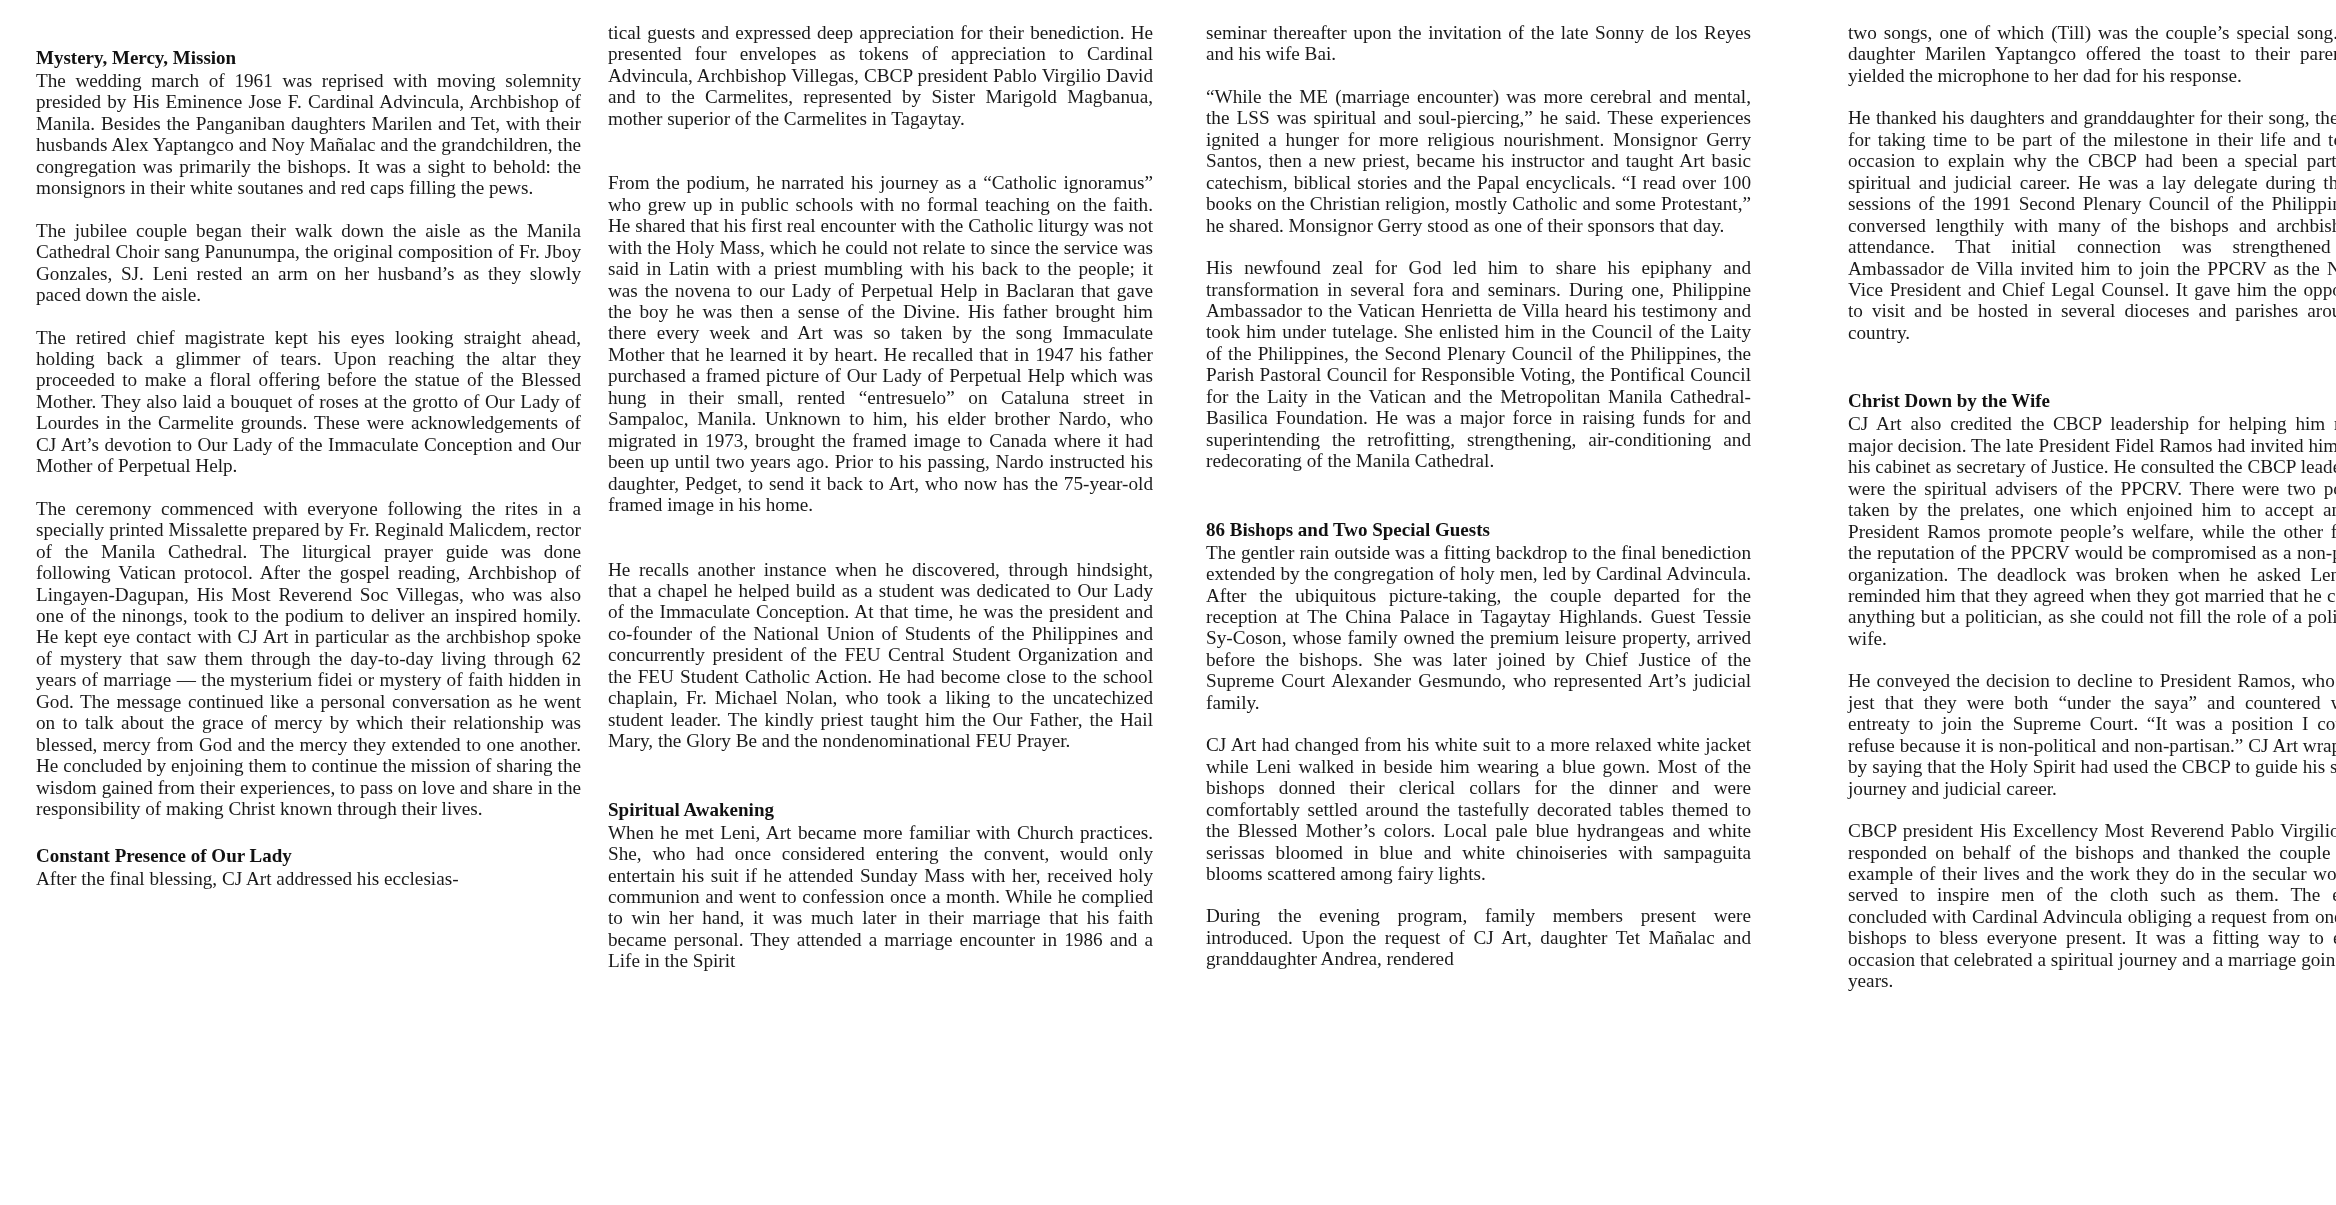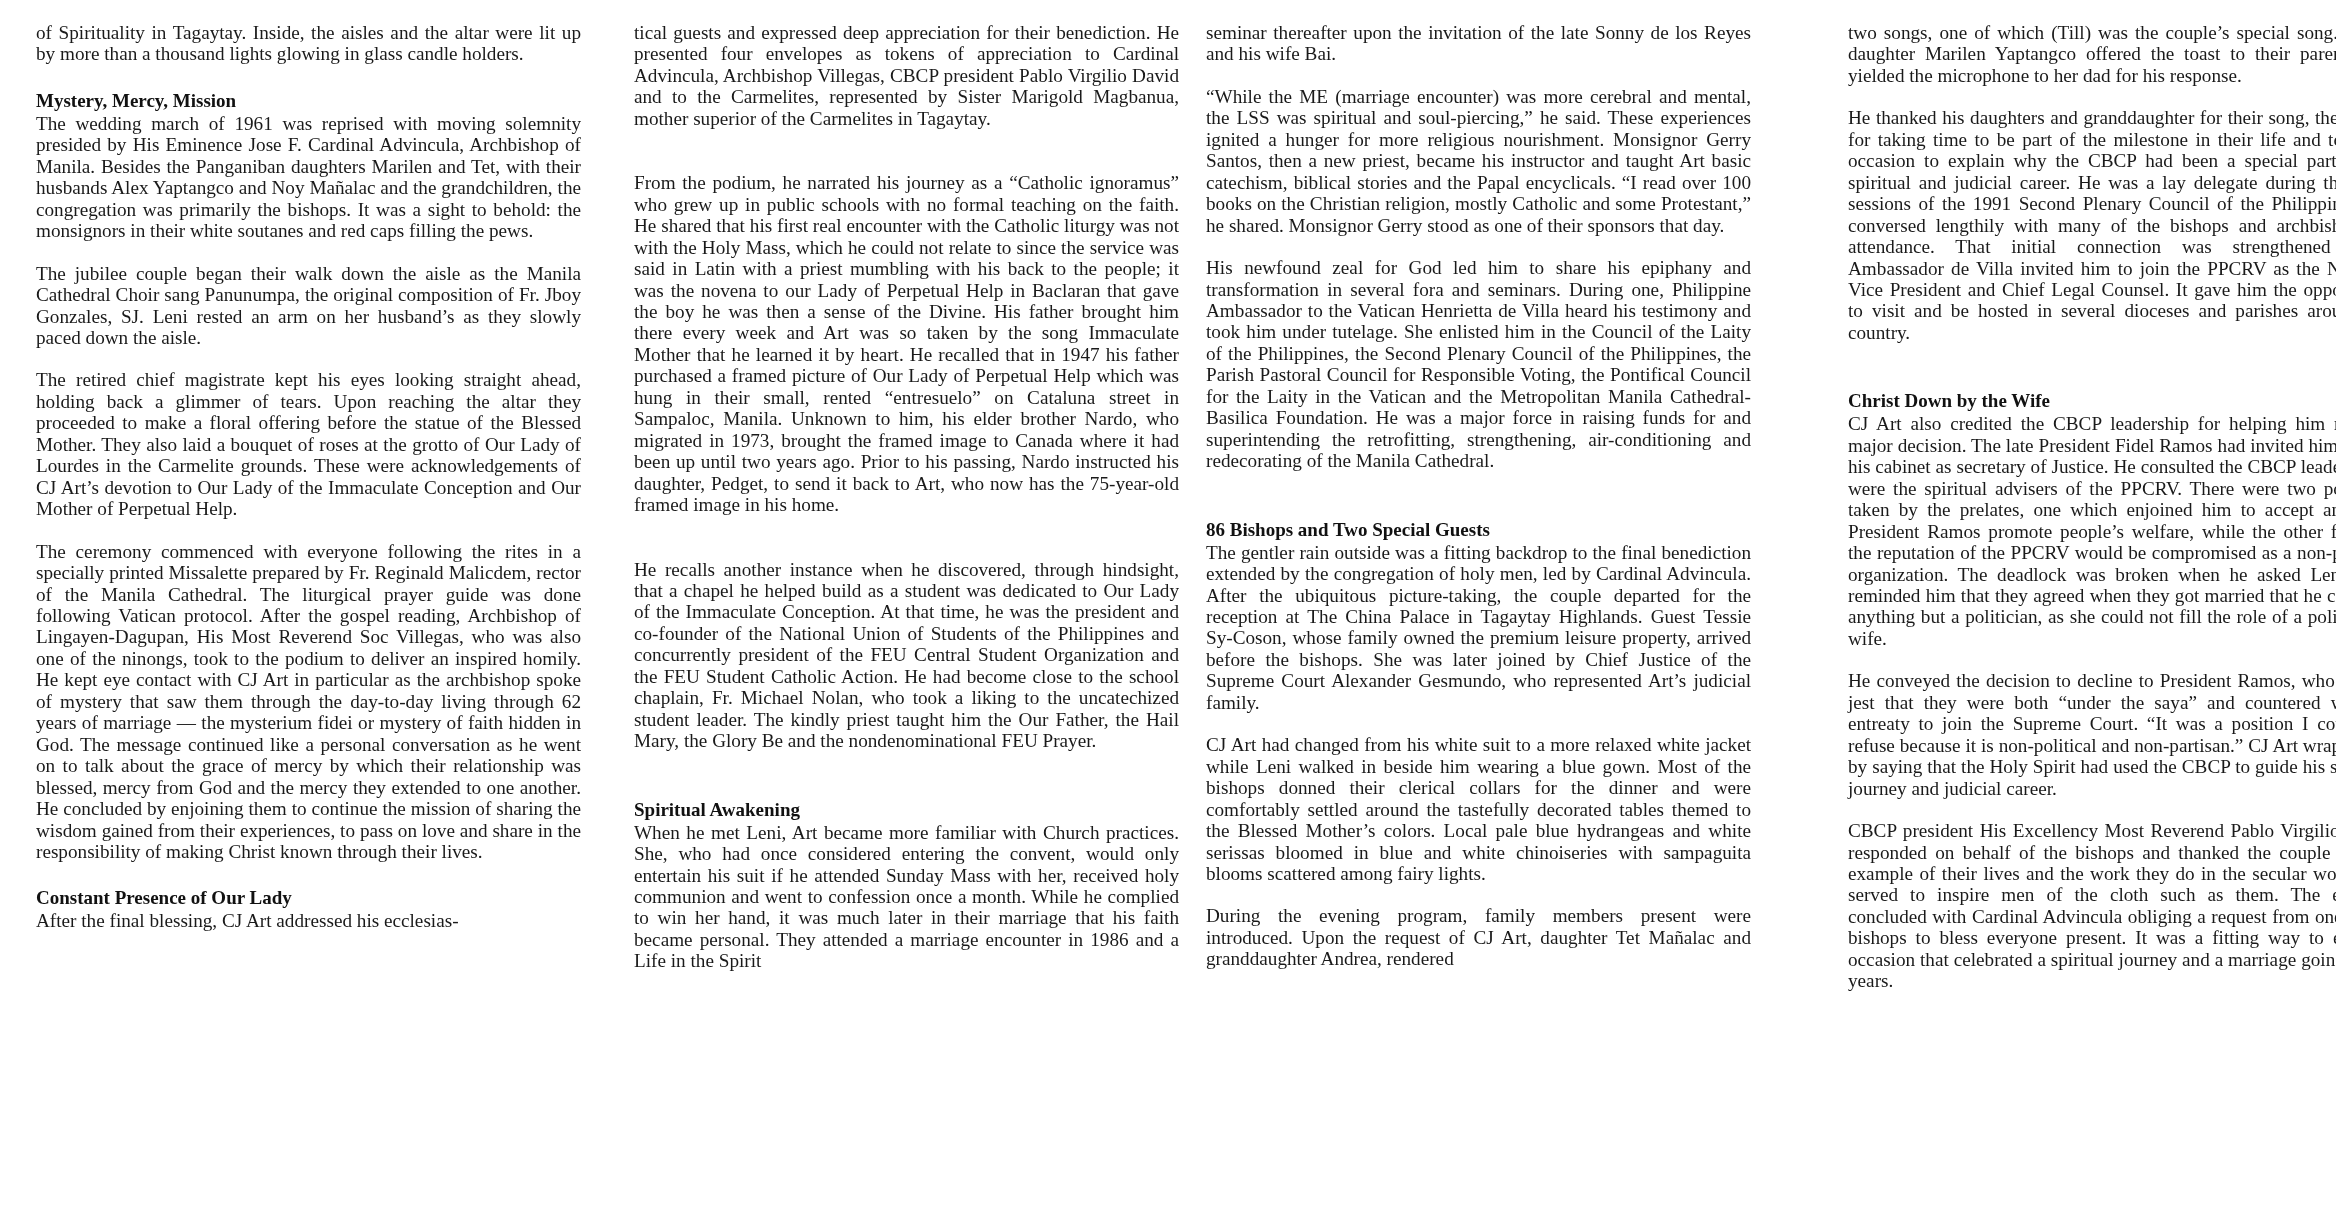--- a/index.html
+++ b/index.html
@@ -13,35 +13,34 @@
   }
   .col p {
     margin: 0; font-size: 19.2px; line-height: 21.45px;
     text-align: justify; hyphens: manual;
   }
   .col h2 {
     margin: 0; font-size: 19px; line-height: 24px; font-weight: bold;
     color: #111111;
   }
   #c1 { left: 36px; }
-  #c2 { left: 634px; }
+  #c2 { left: 608px; }
   #c3 { left: 1206px; }
   #c4 { left: 1848px; }
   .g1 { margin-top: 21px !important; }
   .g2 { margin-top: 43px !important; }
   .gh { margin-top: 24px !important; }
   .gh2 { margin-top: 46px !important; }
 </style>
 </head>
 <body>
 
 <div>
 
   <div class="col" id="c1">
-    <p>of Spirituality in Tagaytay. Inside, the aisles and the altar were lit up by more than a thousand lights glowing in glass candle holders.</p>
     <h2 class="gh">Mystery, Mercy, Mission</h2>
     <p>The wedding march of 1961 was reprised with moving solemnity presided by His Eminence Jose F. Cardinal Advincula, Archbishop of Manila. Besides the Panganiban daughters Marilen and Tet, with their husbands Alex Yaptangco and Noy Mañalac and the grandchildren, the congregation was primarily the bishops. It was a sight to behold: the monsignors in their white soutanes and red caps filling the pews.</p>
     <p class="g1">The jubilee couple began their walk down the aisle as the Manila Cathedral Choir sang Panunumpa, the original composition of Fr. Jboy Gonzales, SJ. Leni rested an arm on her husband’s as they slowly paced down the aisle.</p>
     <p class="g1">The retired chief magistrate kept his eyes looking straight ahead, holding back a glimmer of tears. Upon reaching the altar they proceeded to make a floral offering before the statue of the Blessed Mother. They also laid a bouquet of roses at the grotto of Our Lady of Lourdes in the Carmelite grounds. These were acknowledgements of CJ Art’s devotion to Our Lady of the Immaculate Conception and Our Mother of Perpetual Help.</p>
     <p class="g1">The ceremony commenced with everyone following the rites in a specially printed Missalette prepared by Fr. Reginald Malicdem, rector of the Manila Cathedral. The liturgical prayer guide was done following Vatican protocol. After the gospel reading, Archbishop of Lingayen-Dagupan, His Most Reverend Soc Villegas, who was also one of the ninongs, took to the podium to deliver an inspired homily. He kept eye contact with CJ Art in particular as the archbishop spoke of mystery that saw them through the day-to-day living through 62 years of marriage — the mysterium fidei or mystery of faith hidden in God. The message continued like a personal conversation as he went on to talk about the grace of mercy by which their relationship was blessed, mercy from God and the mercy they extended to one another. He concluded by enjoining them to continue the mission of sharing the wisdom gained from their experiences, to pass on love and share in the responsibility of making Christ known through their lives.</p>
     <h2 class="gh">Constant Presence of Our Lady</h2>
     <p>After the final blessing, CJ Art addressed his ecclesias-</p>
   </div>
 
   <div class="col" id="c2">

